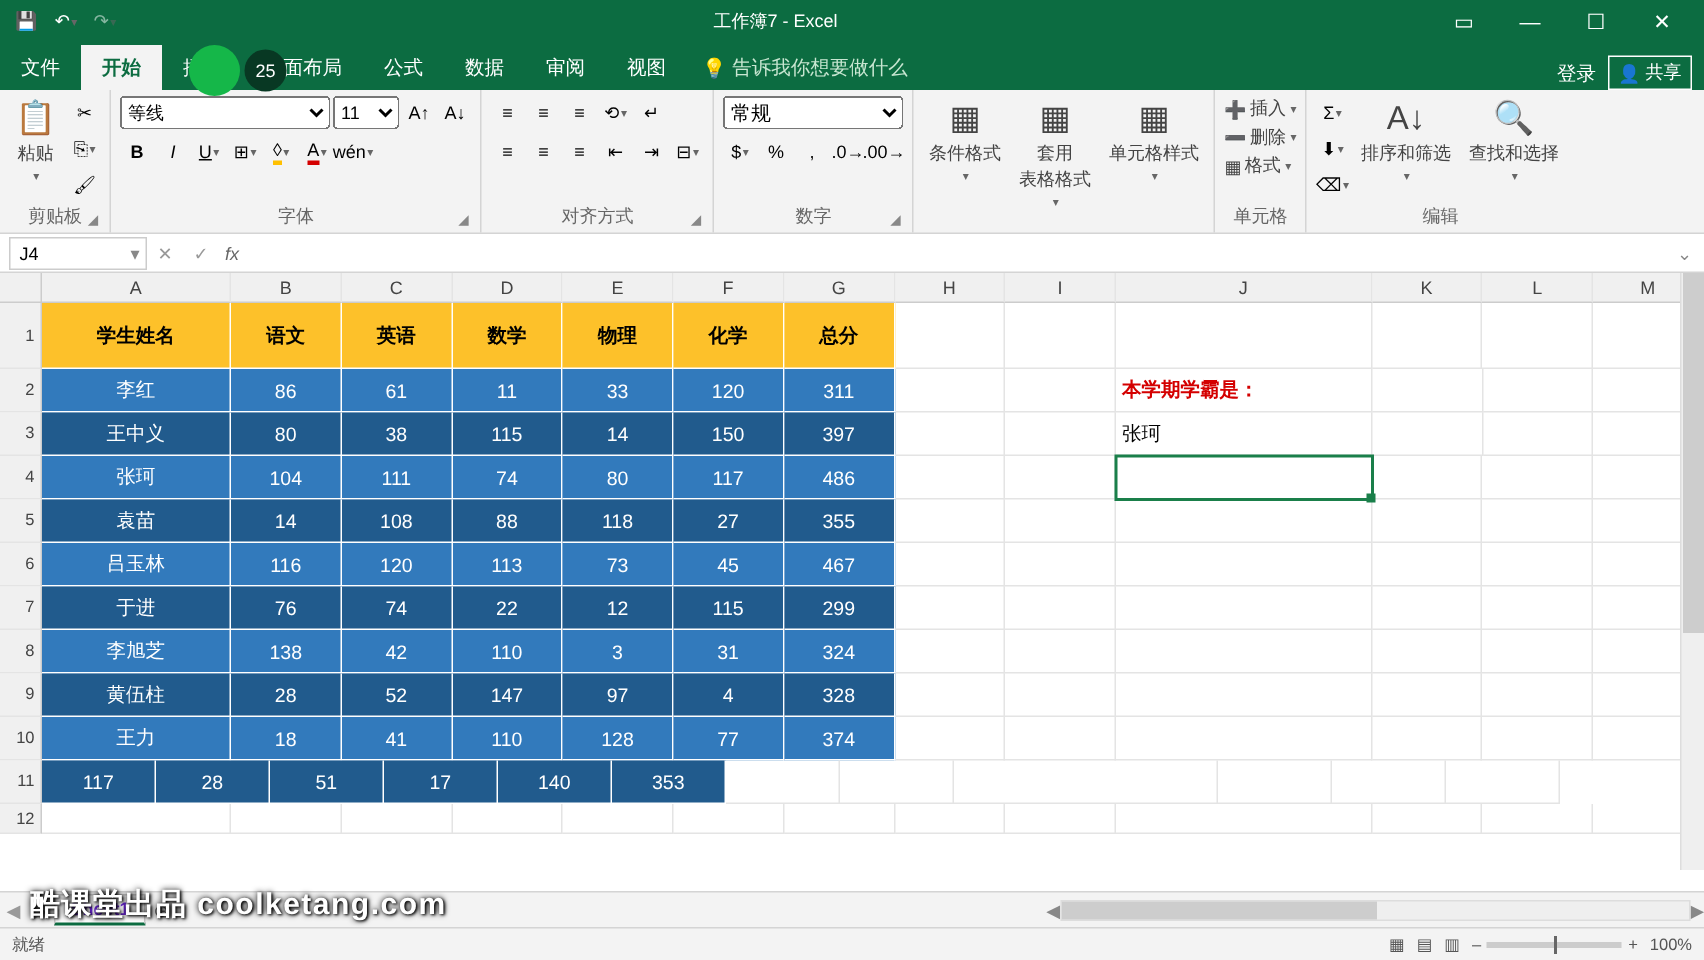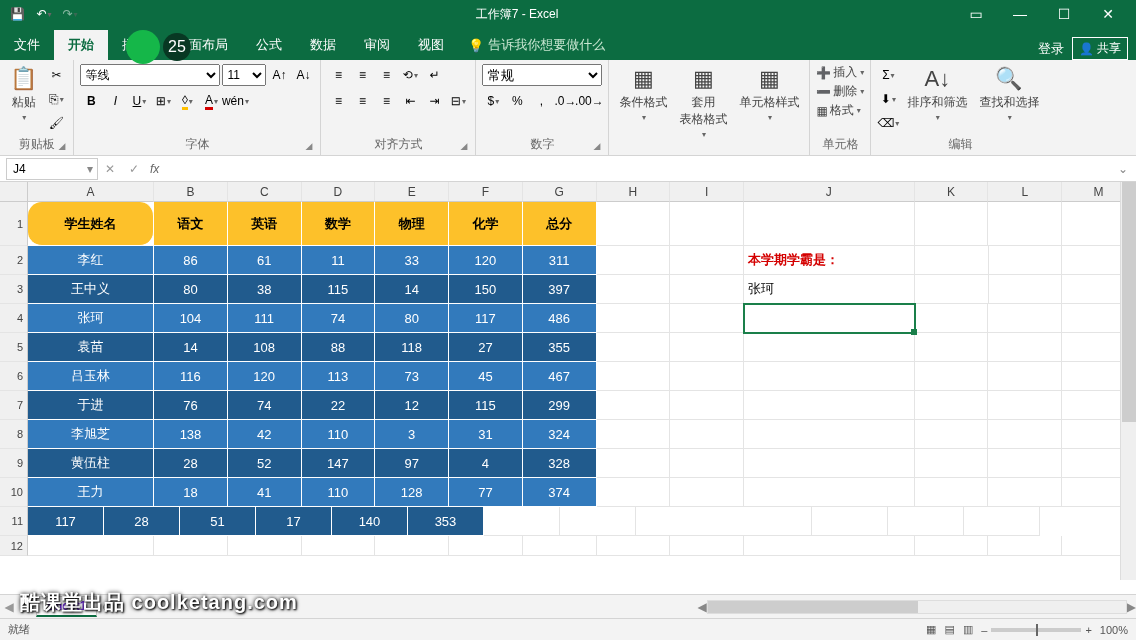--- a/index.html
+++ b/index.html
@@ -13,21 +13,21 @@
 .titlebar .wincontrols div { width: 40px; height: 24px; display: flex; align-items: center; justify-content: center; font-size: 14px; }
 
 .tabsrow { background: #0c6c41; height: 32px; display: flex; align-items: flex-end; color: #fff; font-size: 13px; }
 .tabsrow .tab { padding: 6px 14px; cursor: pointer; }
 .tabsrow .tab.active { background: #f3f3f3; color: #0c6c41; font-weight: bold; }
 .tabsrow .tellme { padding: 6px 10px; color: #c8e6d1; display:flex; align-items:center; gap:4px;}
 .tabsrow .right { margin-left: auto; display: flex; align-items: center; padding-right: 8px; gap: 8px; }
 .tabsrow .right .share { border: 1px solid #fff; padding: 2px 6px; font-size: 12px; display:flex; align-items:center; gap:3px;}
 
 .circle-green { position:absolute; width:34px; height:34px; border-radius:50%; background:#15b749; left:126px; top:30px; z-index:5;}
-.circle-dark  { position:absolute; width:28px; height:28px; border-radius:50%; background:#083823; color:#fff; left:163px; top:33px; z-index:5; display:flex; align-items:center; justify-content:center; font-size:16px;}
+.circle-dark  { position:absolute; width:28px; height:28px; border-radius:50%; background:#083823; color:#fff; left:163px; top:33px; z-index:5; display:flex; align-items:center; justify-content:center; font-size:12px;}
 
 .ribbon { background: #f3f3f3; height: 96px; border-bottom: 1px solid #d4d4d4; display: flex; font-size: 12px; color:#444;}
 .group { border-right: 1px solid #d4d4d4; padding: 4px 6px 2px 6px; display:flex; flex-direction:column; height:100%;}
 .group .body { flex:1; display:flex; align-items:flex-start; gap:4px;}
 .group .label { text-align:center; font-size:12px; color:#666; padding-top:2px; position:relative;}
 .group .label .dlg { position:absolute; right:2px; bottom:2px; font-size:9px; color:#888;}
 
 .bigbtn { display:flex; flex-direction:column; align-items:center; gap:2px; padding:2px 4px; }
 .bigbtn .ic { font-size:22px; }
 .col { display:flex; flex-direction:column; gap:2px; }
@@ -324,21 +324,21 @@
         <div class="colhead" style="width: 76px;">F</div>
         <div class="colhead" style="width: 76px;">G</div>
         <div class="colhead" style="width: 76px;">H</div>
         <div class="colhead" style="width: 76px;">I</div>
         <div class="colhead" style="width: 176px;">J</div>
         <div class="colhead" style="width: 76px;">K</div>
         <div class="colhead" style="width: 76px;">L</div>
         <div class="colhead" style="width: 76px;">M</div>
       </div>
       <div class="cellrow" style="height: 44px;">
-        <div class="cell hdr-gold" style="width: 130px; height: 100%; border-radius: 14px;">学生姓名</div>
+        <div class="cell hdr-gold" style="width: 130px; height: 100%;">学生姓名</div>
         <div class="cell hdr-gold" style="width: 76px; height: 100%;">语文</div>
         <div class="cell hdr-gold" style="width: 76px; height: 100%;">英语</div>
         <div class="cell hdr-gold" style="width: 76px; height: 100%;">数学</div>
         <div class="cell hdr-gold" style="width: 76px; height: 100%;">物理</div>
         <div class="cell hdr-gold" style="width: 76px; height: 100%;">化学</div>
         <div class="cell hdr-gold" style="width: 76px; height: 100%;">总分</div>
         <div class="cell " style="width: 76px; height: 100%;"></div>
         <div class="cell " style="width: 76px; height: 100%;"></div>
         <div class="cell " style="width: 176px; height: 100%;"></div>
         <div class="cell " style="width: 76px; height: 100%;"></div>

